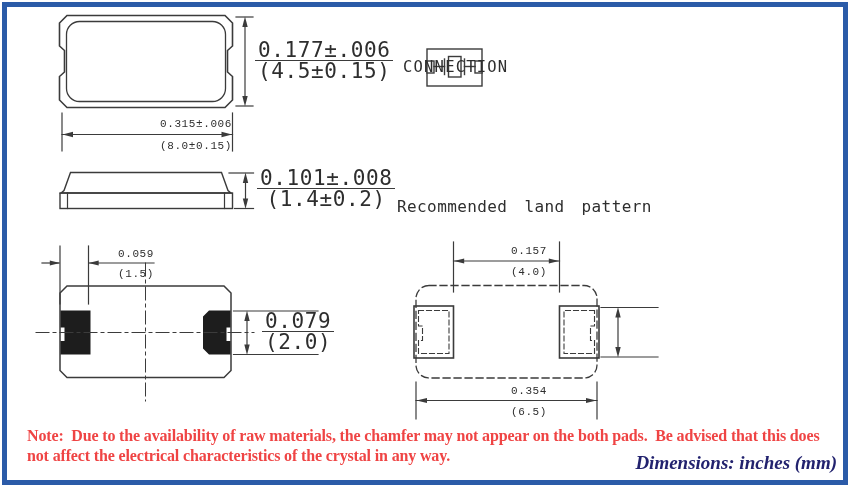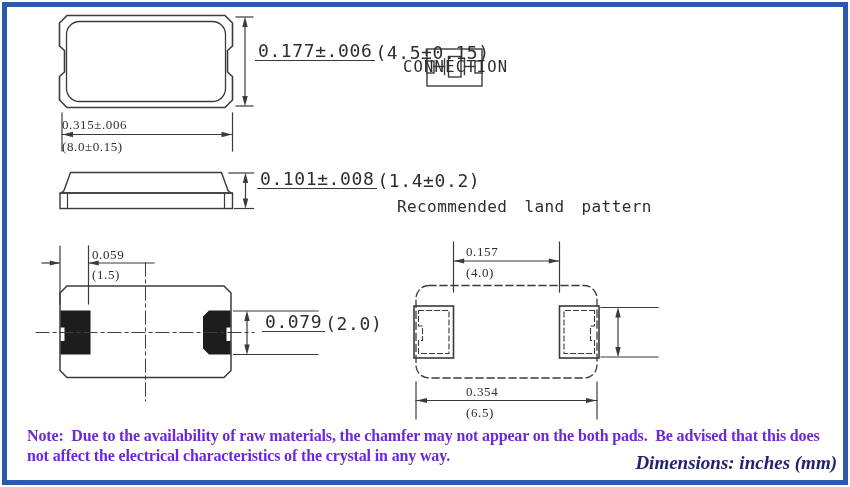--- a/index.html
+++ b/index.html
@@ -4,43 +4,43 @@
 <style>
   html,body { margin:0; padding:0; background:#e8e8e8; }
   #canvas {
     position:relative; width:850px; height:487px; background:#ffffff;
     font-family:"DejaVu Sans Mono", monospace; overflow:hidden;
   }
   .frame { position:absolute; inset:2px; border:5px solid #2b5ba8; pointer-events:none; }
   svg.art { position:absolute; left:0; top:0; }
 
   .dim-text {
-    position:absolute; font-family:Liberation Serif, serif;
-    font-size:13px; letter-spacing:0.6px; color:#2e2e2e;
-    text-align:left; line-height:17px; white-space:nowrap;
+    position:absolute; font-family:Liberation Mono, monospace;
+    font-size:11px; letter-spacing:0.6px; color:#2e2e2e;
+    text-align:right; line-height:17px; white-space:nowrap;
   }
   .frac {
-    position:absolute; display:inline-flex; flex-direction:row; align-items:center;
-    font-family:"DejaVu Sans Mono", monospace; font-size:18px; letter-spacing:0.6px;
+    position:absolute; display:inline-flex; flex-direction:column; align-items:center;
+    font-family:"DejaVu Sans Mono", monospace; font-size:21px; letter-spacing:0.6px;
     color:#2e2e2e; line-height:17px; white-space:nowrap;
   }
   .frac .fr-top { border-bottom:1.5px solid #3b3b3b; padding:0 3px 1px; }
   .frac .fr-bot { padding-top:2px; }
 
   .draw-title {
     position:absolute; font-family:"DejaVu Sans Mono", monospace;
     color:#2e2e2e; white-space:nowrap;
   }
   #connection-title { font-size:15.5px; letter-spacing:1.2px; }
   #land-pattern-title { font-size:16px; letter-spacing:0.4px; word-spacing:7px;text-align:center; }
 
   .note-line {
     position:absolute; left:27px; width:812px;
     font-family:"Liberation Serif", serif; font-weight:bold;
-    font-size:16px; letter-spacing:-0.15px; color:#6d28d9; white-space:pre;
+    font-size:16px; letter-spacing:-0.15px; color:#ef4444; white-space:pre;
   }
   #units-label {
     position:absolute; right:13px; top:452px;
     font-family:"Liberation Serif", serif; font-weight:bold;
     font-size:19px; color:#22226e; white-space:nowrap;font-style:italic;
   }
 </style>
 </head>
 <body>
 

